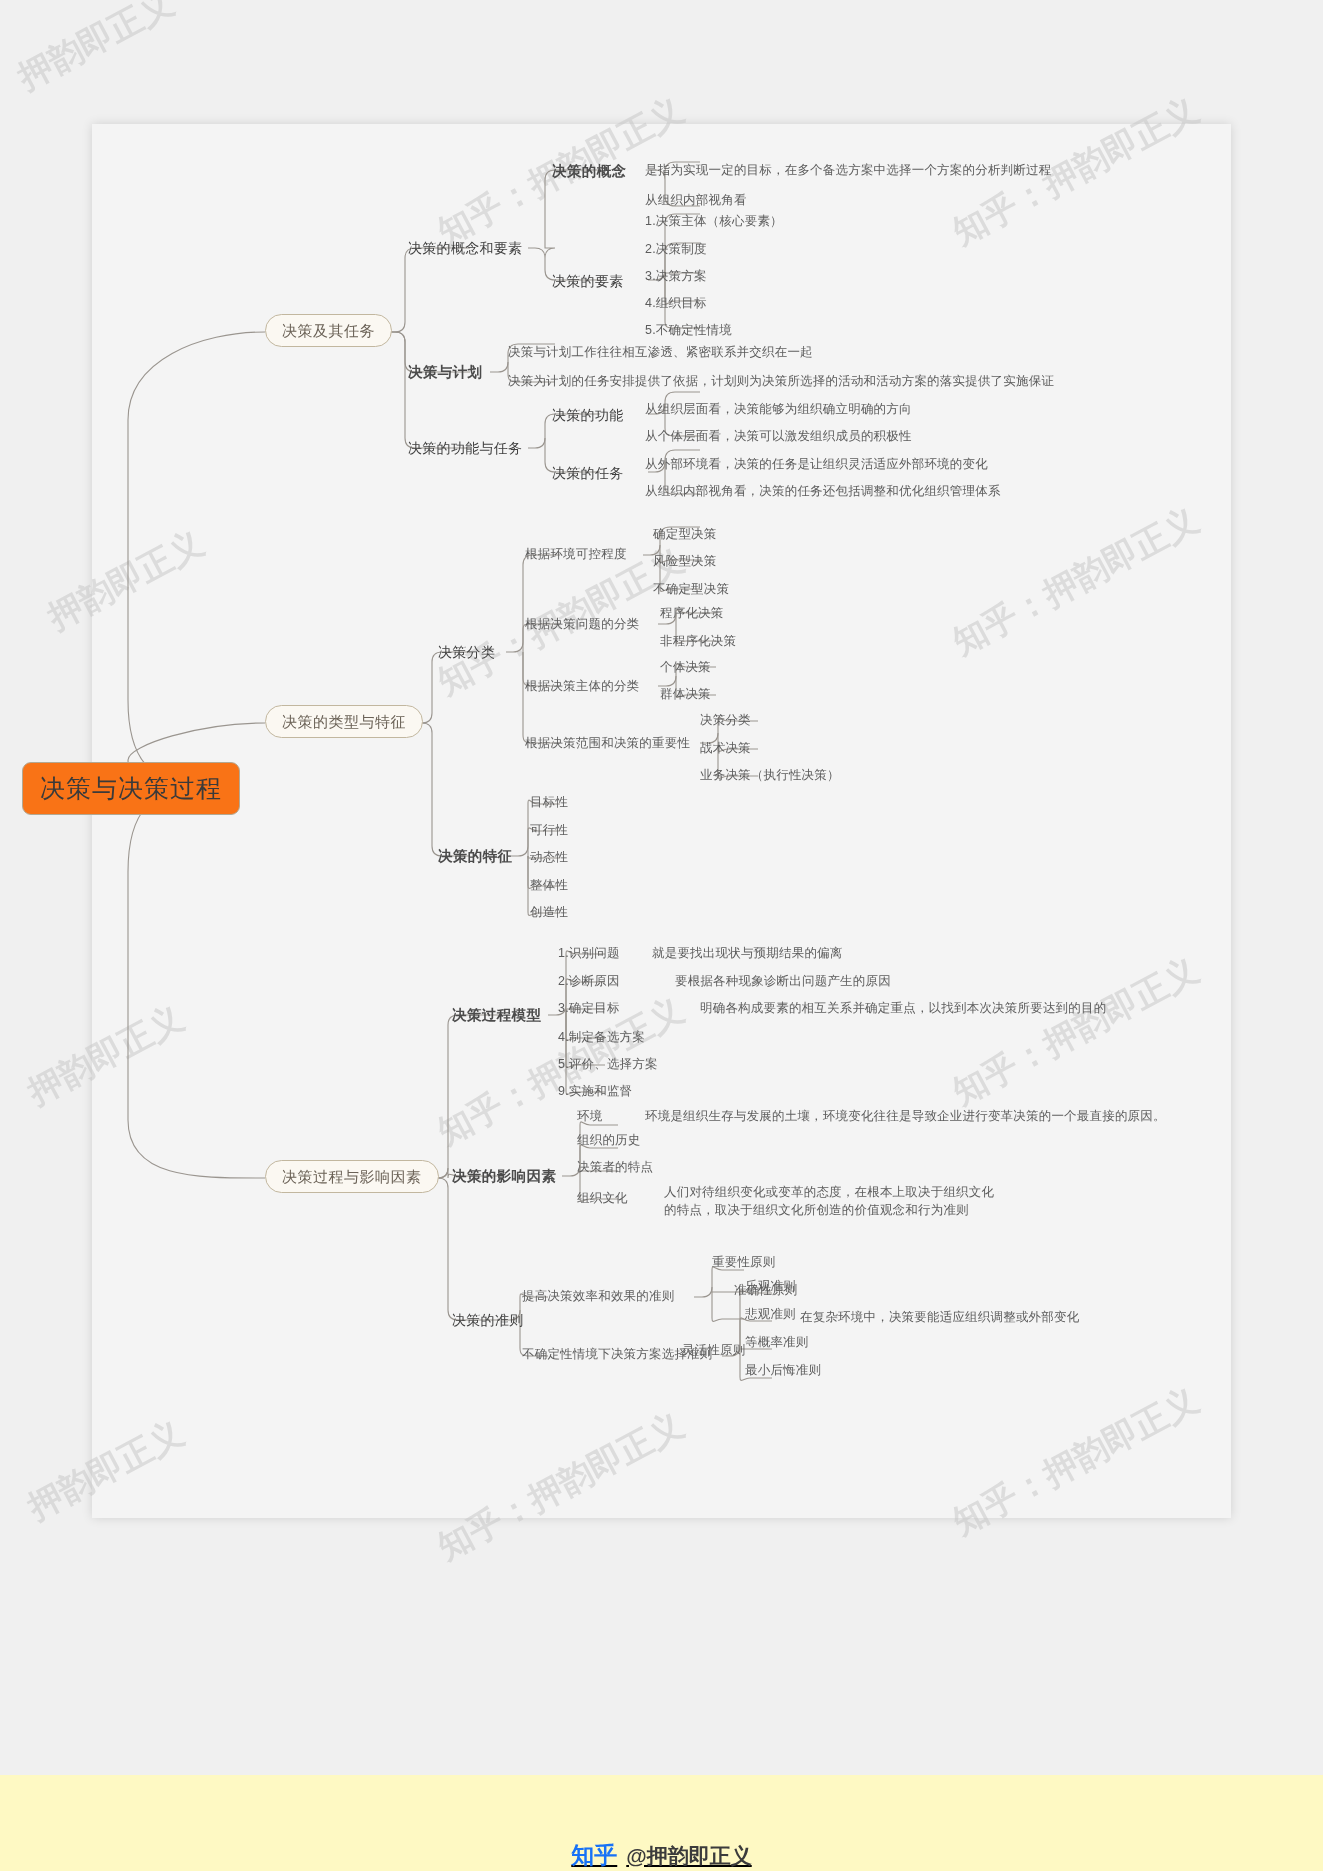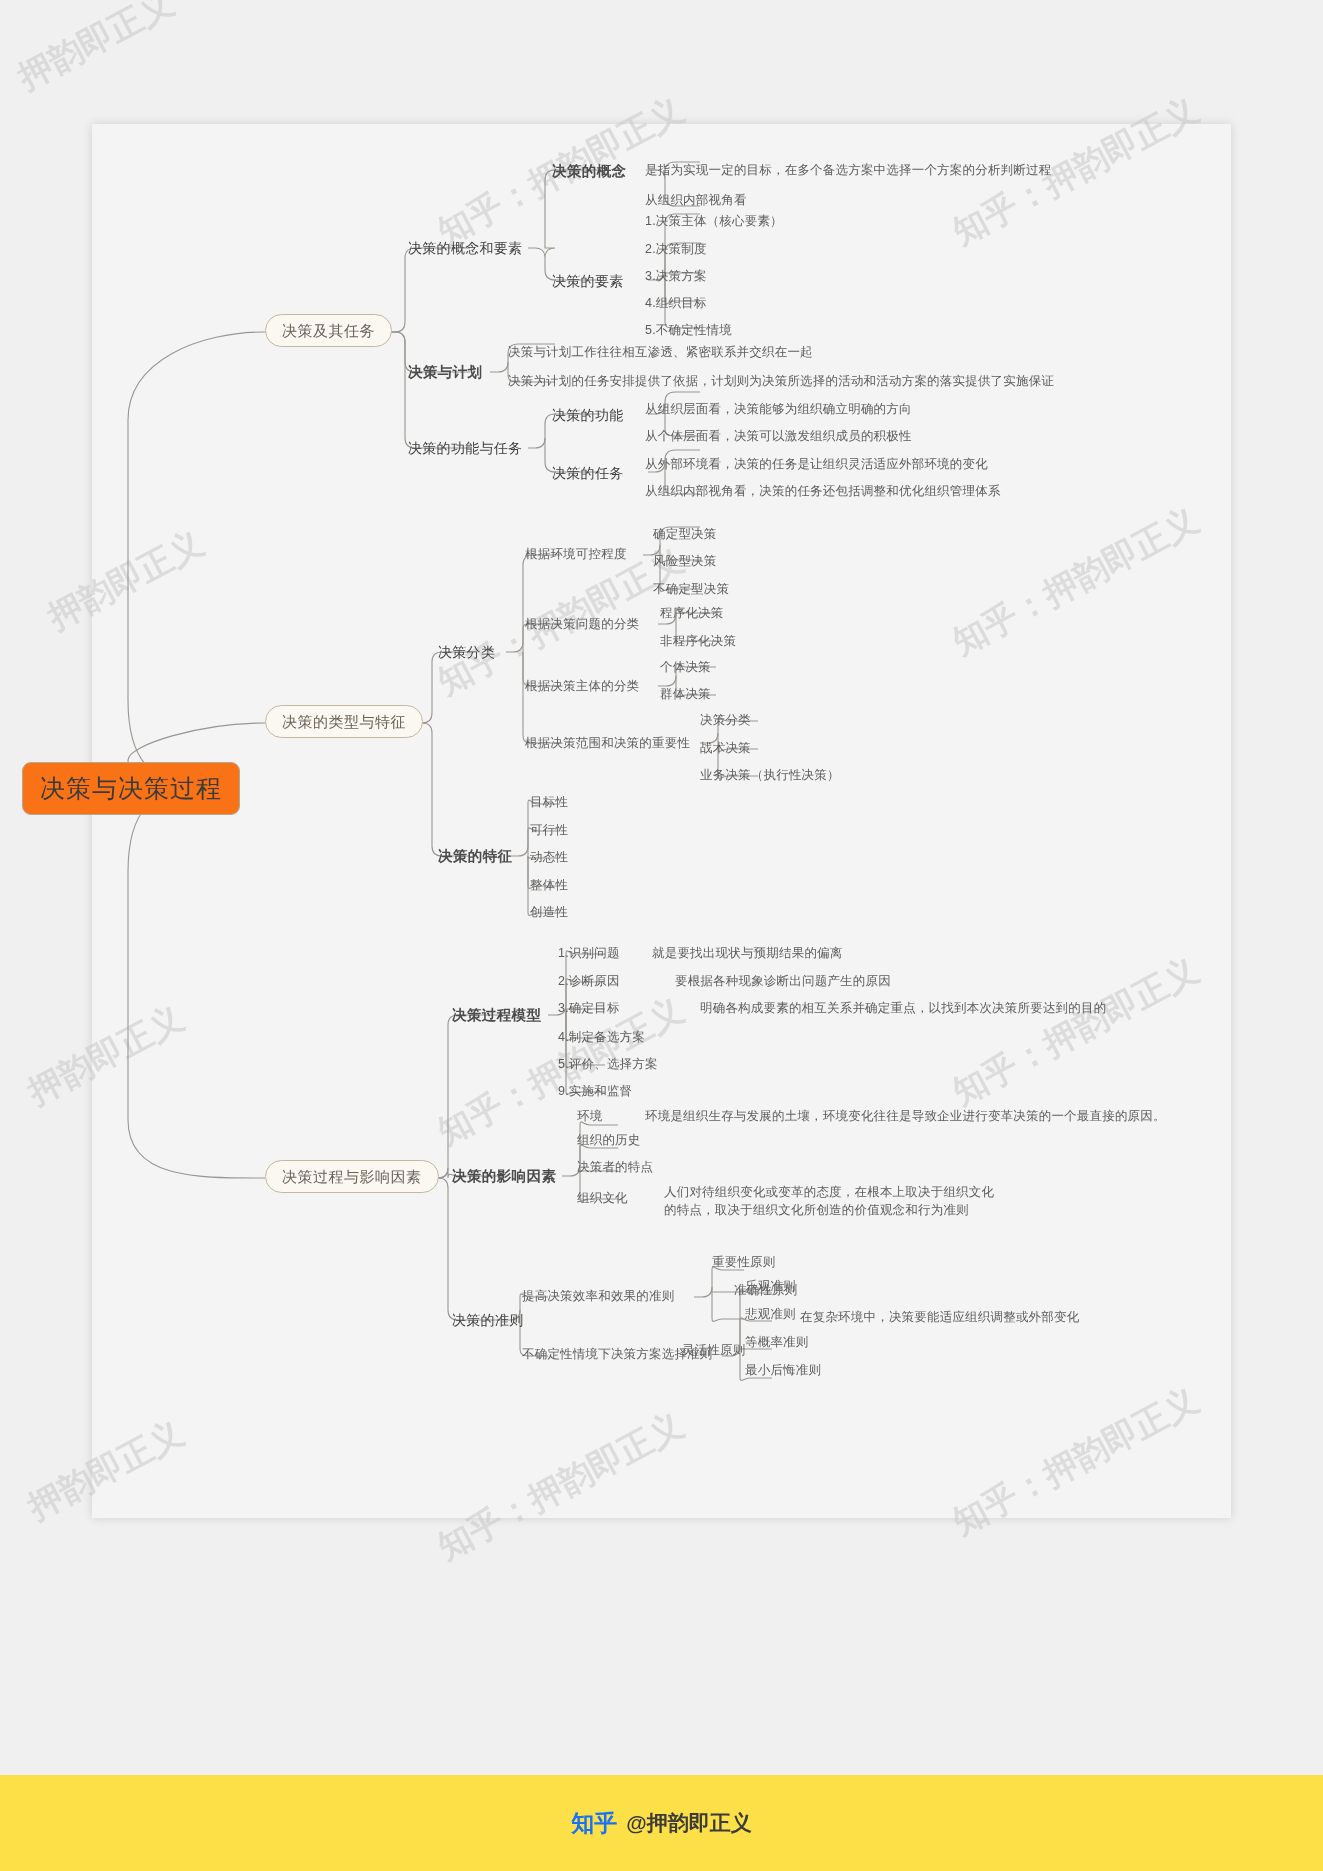--- a/index.html
+++ b/index.html
@@ -44,21 +44,21 @@
   .lv2b{color:#4b4b4b;font-size:14.5px;font-weight:bold;letter-spacing:.4px;}
   
   .lv2{color:#404040;font-size:14px;letter-spacing:.3px;}
   
   .lv3{color:#5c5c5c;font-size:12.5px;letter-spacing:.2px;}
   .lv3.two{line-height:1.45;white-space:normal;width:330px;}
 
   
   #zhbar{
     position:absolute;left:0;bottom:0;width:1323px;height:96px;
-    background:#fde047;display:flex;align-items:center;justify-content:center;
+    background:#fef9c3;display:flex;align-items:flex-end;justify-content:center;text-decoration:underline;
   }
   #zhbar .zh{display:flex;align-items:center;gap:9px;color:#3b3b3b;font-size:21px;font-weight:bold;}
   #zhbar .zh .logo{color:#1772f6;font-size:23px;font-weight:bold;}
 </style>
 </head>
 <body>
 
 <div id="sheet"></div>
 
 <div class="wm" style="left:10px;top:60px;">押韵即正义</div>

